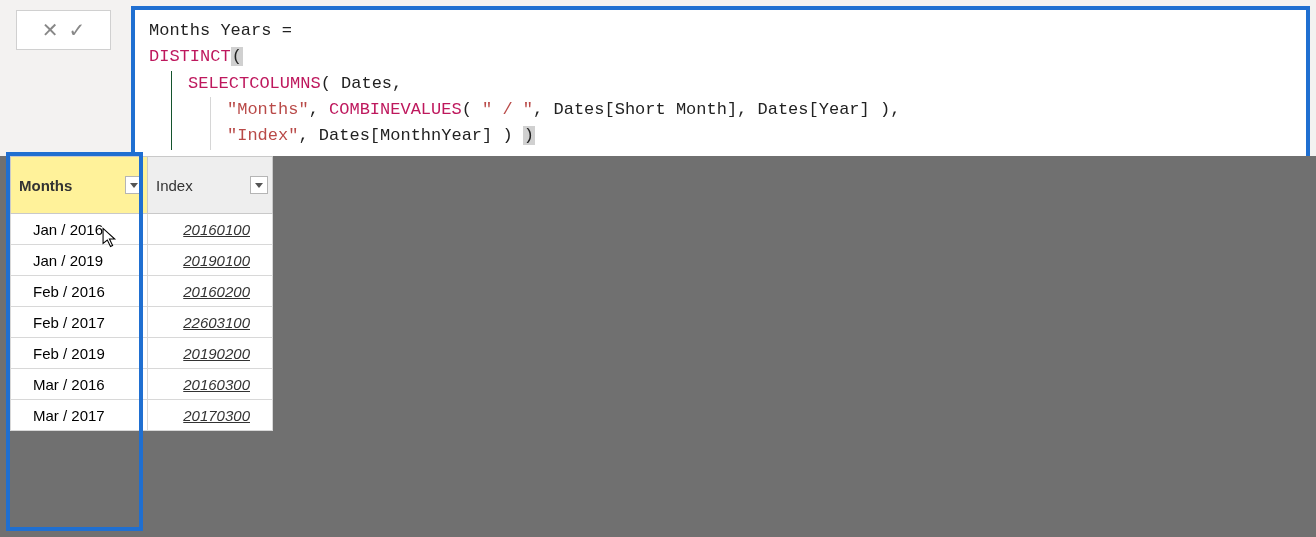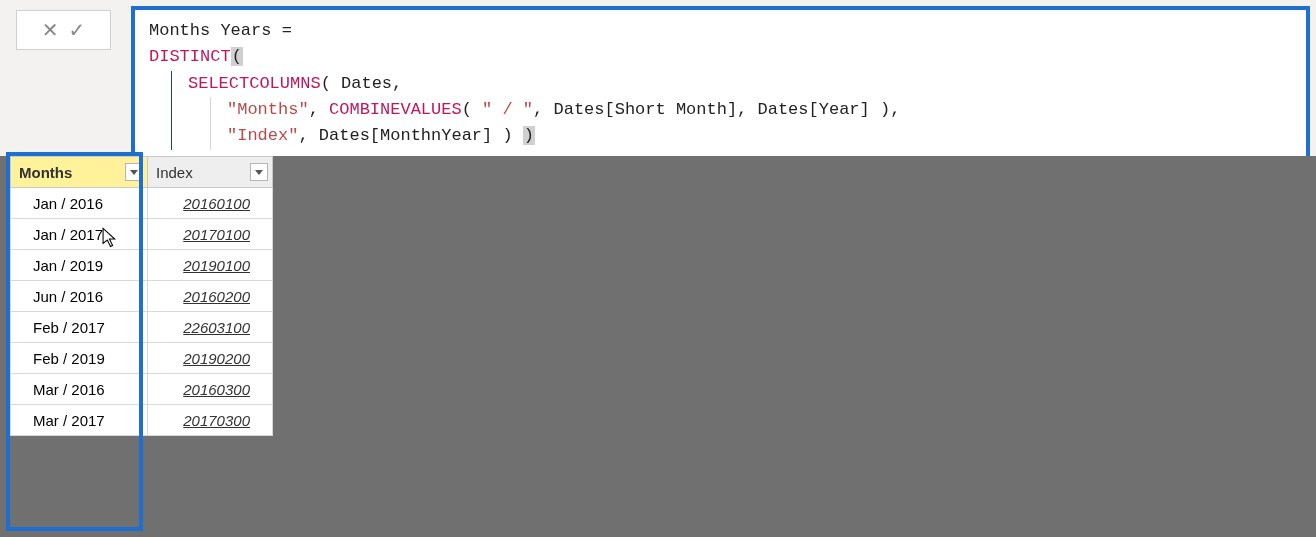--- a/index.html
+++ b/index.html
@@ -90,21 +90,21 @@
     position: absolute;
     left: 10px;
     top: 0;
   }
   .grid th {
     background: #eeeeee;
     font-weight: 400;
     font-size: 15px;
     color: #333;
     text-align: left;
-    padding: 5px 8px;
+    padding: 18px 8px;
     border: 1px solid #c9c9c9;
     position: relative;
     height: 20px;
   }
   .grid th.sel {
     background: #fff29a;
     font-weight: 600;
   }
   .grid th .dd {
     position: absolute;
@@ -190,29 +190,25 @@
           <span class="dd"></span>
         </th>
       </tr>
     </thead>
     <tbody id="grid-body">
         <tr>
           <td class="months">Jan / 2016</td>
           <td class="index">20160100</td>
         </tr>
         <tr>
-          <td class="months">Jan / 2017</td>
-          <td class="index">20170100</td>
-        </tr>
-        <tr>
           <td class="months">Jan / 2019</td>
           <td class="index">20190100</td>
         </tr>
         <tr>
-          <td class="months">Jun / 2016</td>
+          <td class="months">Feb / 2016</td>
           <td class="index">20160200</td>
         </tr>
         <tr>
           <td class="months">Feb / 2017</td>
           <td class="index">22603100</td>
         </tr>
         <tr>
           <td class="months">Feb / 2019</td>
           <td class="index">20190200</td>
         </tr>

